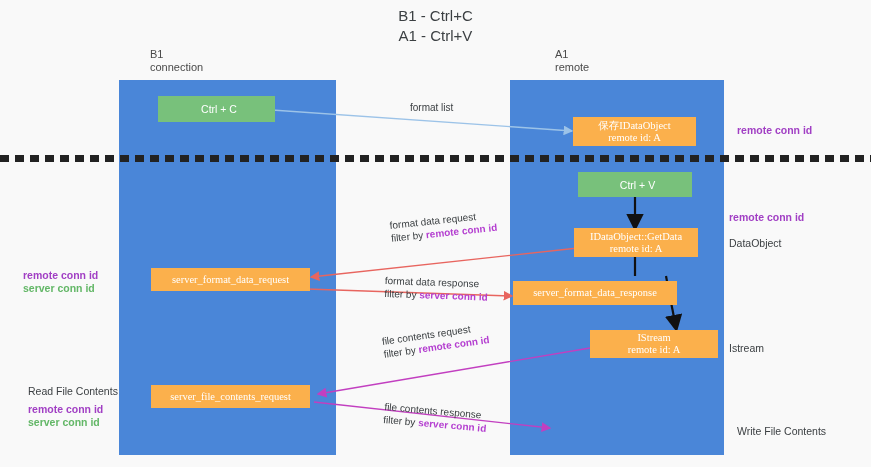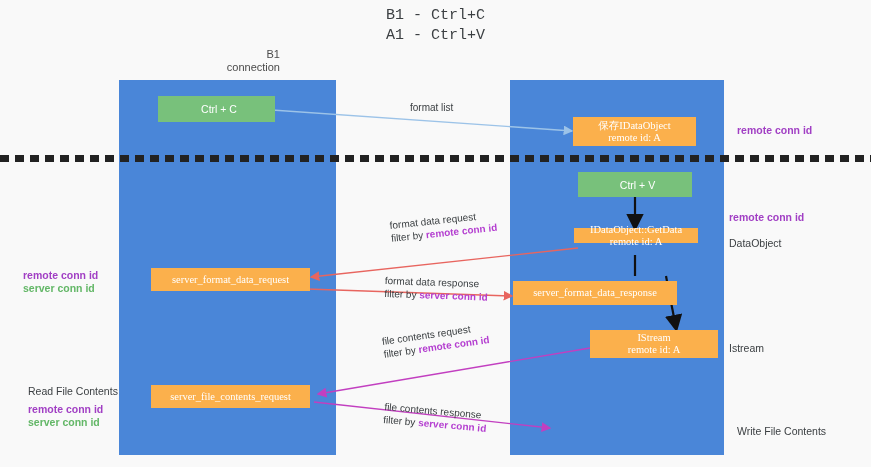--- a/index.html
+++ b/index.html
@@ -7,26 +7,26 @@
     width:871px;height:467px;
     background:#f9f9f9;
     font-family:"Liberation Sans", sans-serif;
     position:relative;
     overflow:hidden;
     color:#3c4043;
   }
   #stage{position:absolute;left:0;top:0;width:871px;height:467px;}
   .lane{position:absolute;background:#4a86d8;}
   .lane-title{
-    position:absolute;text-align:right;font-size:11px;line-height:13px;
+    position:absolute;text-align:left;font-size:11px;line-height:13px;
     color:#4a4a4a;white-space:pre-line;
   }
   .title{
     position:absolute;left:0;top:6px;width:871px;text-align:center;
-    font-size:15px;line-height:20px;color:#3c4043;white-space:pre-line;font-family:Liberation Mono, monospace;
+    font-size:15px;line-height:20px;color:#3c4043;white-space:pre-line;
   }
   .box{
     position:absolute;display:flex;align-items:center;justify-content:center;
     text-align:center;color:#ffffff;font-size:10.5px;line-height:12px;
     box-sizing:border-box;padding:2px 4px;white-space:pre-line;
   }
   .green{background:#78c17b;padding-left:9px;}
   .orange{background:#fbb04c;font-family:Liberation Serif, serif;}
   .note{position:absolute;font-size:10.5px;line-height:13px;white-space:pre-line;}
   .purple{color:#a13fc4;font-weight:bold;}
@@ -46,20 +46,22 @@
 </head>
 <body>
 
 <div id="stage">
 
   <div class="title">B1 - Ctrl+C
 A1 - Ctrl+V</div>
 
   <div class="lane-title" style="left:150px;top:48px;width:130px;">B1
 connection</div>
+  <div class="lane-title" style="left:555px;top:48px;width:130px;">A1
+remote</div>
 
   <div class="lane" style="left:119px;top:80px;width:217px;height:375px;"></div>
   <div class="lane" style="left:510px;top:80px;width:214px;height:375px;"></div>
 
   <svg viewBox="0 0 871 467">
     <defs>
       <marker id="ah-blue" markerWidth="7" markerHeight="7" refX="6" refY="3.5" orient="auto">
         <path d="M0,0 L7,3.5 L0,7 z" fill="#9cc3e8"></path>
       </marker>
       <marker id="ah-red" markerWidth="7" markerHeight="7" refX="6" refY="3.5" orient="auto">
@@ -90,21 +92,21 @@
     <line x1="314" y1="402" x2="550" y2="428" stroke="#c23fc0" stroke-width="1.4" marker-end="url(#ah-mag)"></line>
   </svg>
 
   <div class="box green" style="left:158px;top:96px;width:117px;height:26px;">Ctrl + C</div>
 
   <div class="box orange" style="left:573px;top:117px;width:123px;height:29px;">保存IDataObject
 remote id: A</div>
 
   <div class="box green" style="left:578px;top:172px;width:114px;height:25px;">Ctrl + V</div>
 
-  <div class="box orange" style="left:574px;top:228px;width:124px;height:15px;">IDataObject::GetData
+  <div class="box orange" style="left:574px;top:228px;width:124px;height:29px;">IDataObject::GetData
 remote id: A</div>
 
   <div class="box orange" style="left:151px;top:268px;width:159px;height:23px;">server_format_data_request</div>
 
   <div class="box orange" style="left:513px;top:281px;width:164px;height:24px;">server_format_data_response</div>
 
   <div class="box orange" style="left:590px;top:330px;width:128px;height:28px;">IStream
 remote id: A</div>
 
   <div class="box orange" style="left:151px;top:385px;width:159px;height:23px;">server_file_contents_request</div>

